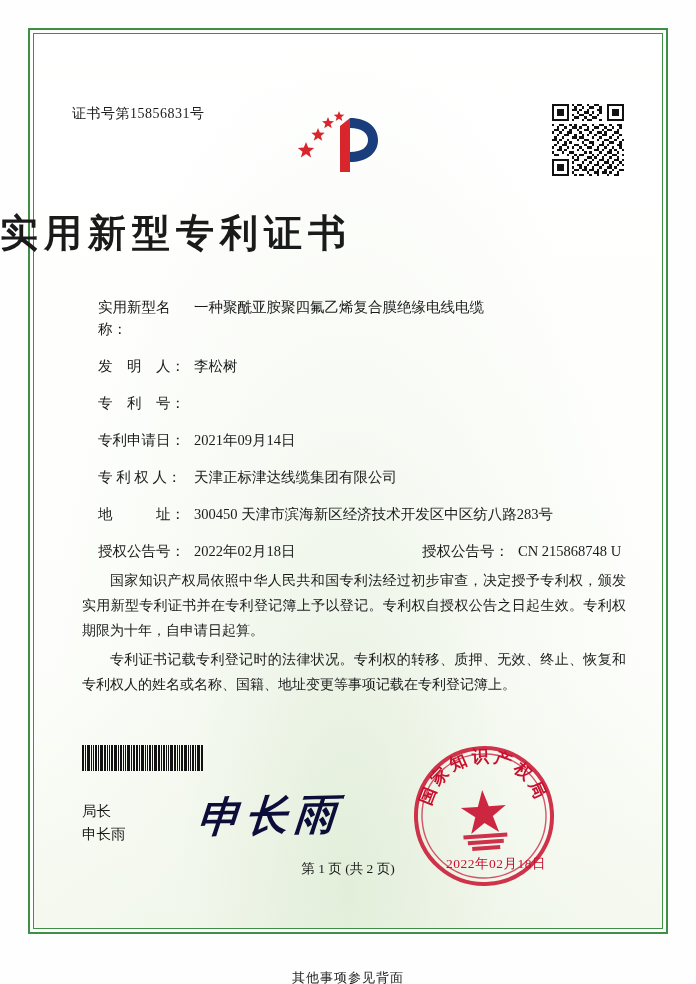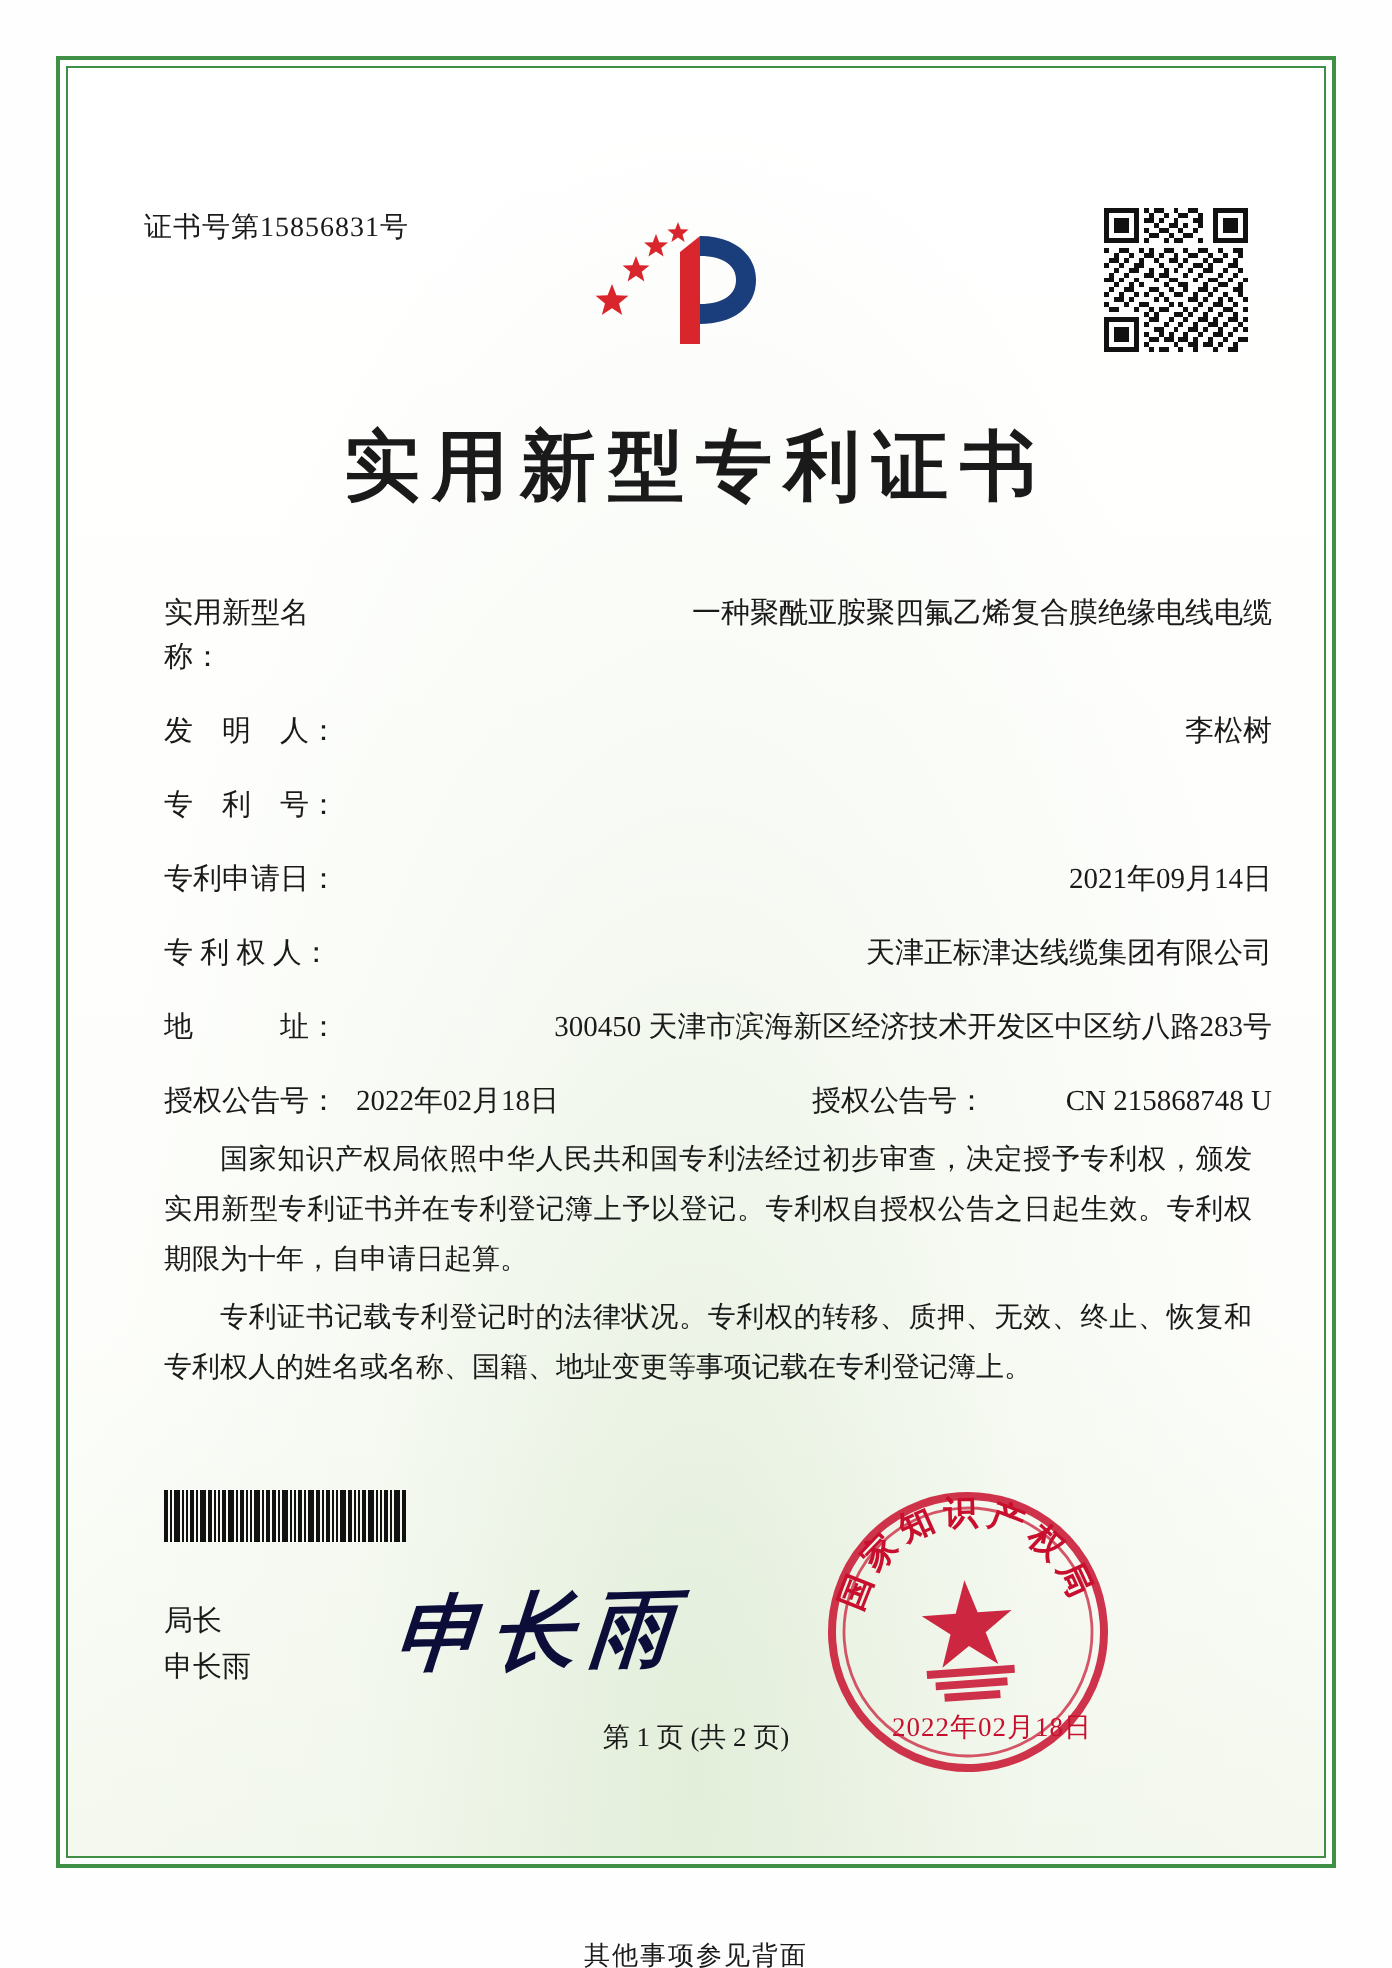--- a/index.html
+++ b/index.html
@@ -69,21 +69,20 @@
     top: 104px;
     width: 72px;
     height: 72px;
   }
 
   .title {
     position: absolute;
     left: 0;
     right: 0;
     top: 208px;
-    text-align: center;
     font-size: 38px;
     font-weight: bold;
     letter-spacing: 6px;
     font-family: "Liberation Serif", serif;
   }
 
   
   .fields {
     position: absolute;
     left: 82px;
@@ -94,24 +93,24 @@
     display: flex;
     align-items: baseline;
     margin-bottom: 15px;
     font-size: 14.5px;
     line-height: 22px;
   }
   .row .label {
     width: 96px;
     flex: none;
     letter-spacing: 0px;
+    margin-left: 16px;
   }
   .row .value {
     flex: 1;
-    text-align: right;
   }
   .row.dual .value1 {
     width: 228px;
     flex: none;
   }
   .row.dual .label2 {
     width: 96px;
     flex: none;
   }
   .mono-ish {

